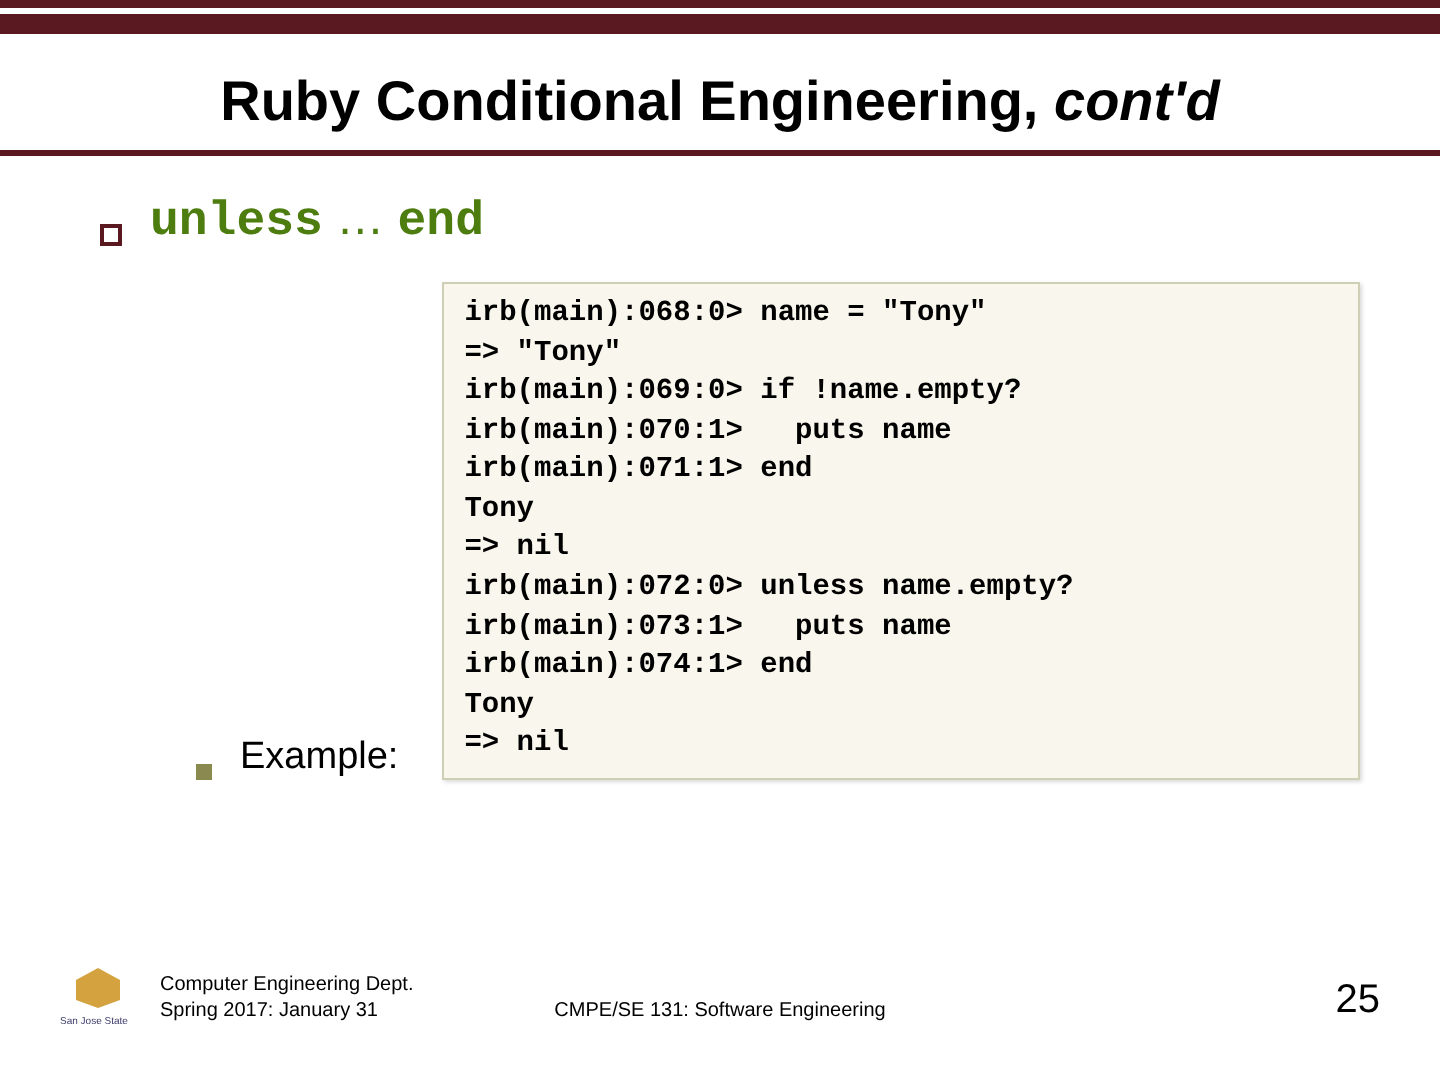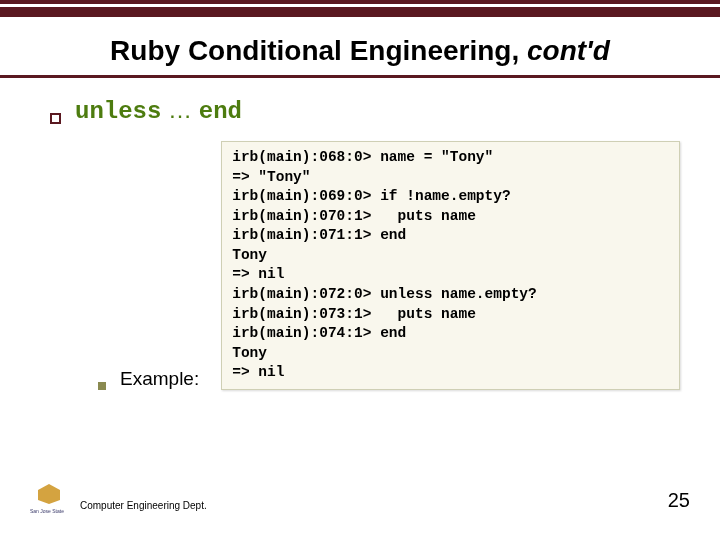--- a/index.html
+++ b/index.html
@@ -180,17 +180,19 @@
 
 </div>
 
 <div class="footer">
   <div class="footer-logo">
     <div class="logo-gold"></div>
     <div class="logo-text">San Jose State</div>
   </div>
   <div class="footer-left">
     <div>Computer Engineering Dept.</div>
+    <div>Spring 2017: January 31</div>
   </div>
   <div class="footer-center">
+    <div>CMPE/SE 131: Software Engineering</div>
   </div>
   <div class="footer-right">25</div>
 </div>
 
 </body></html>

